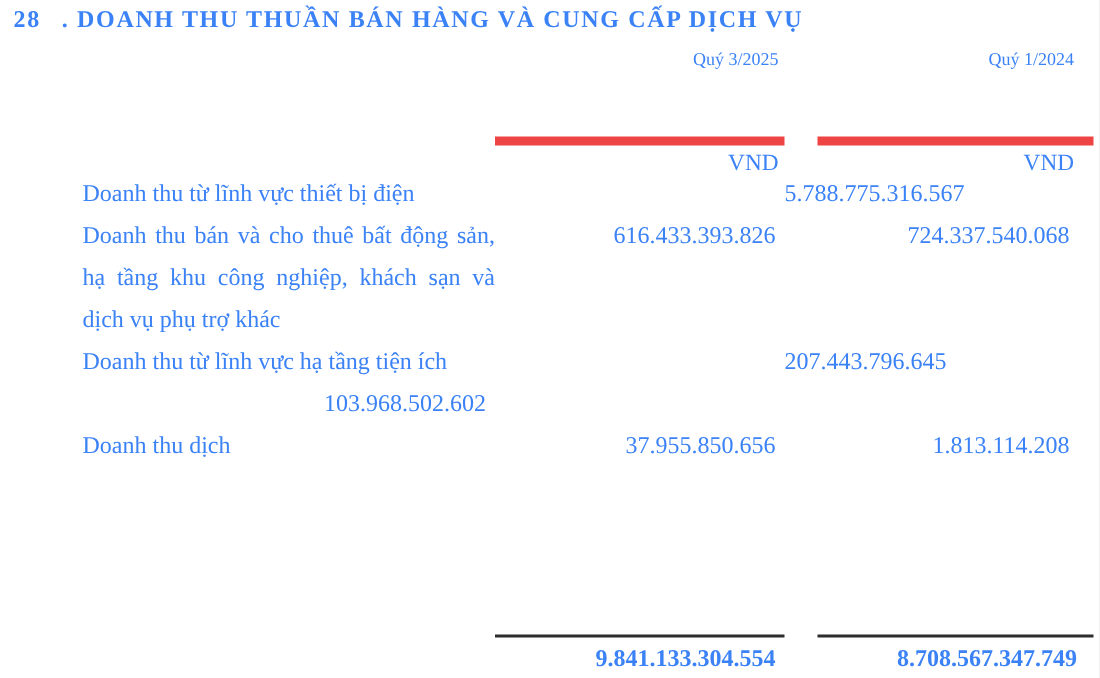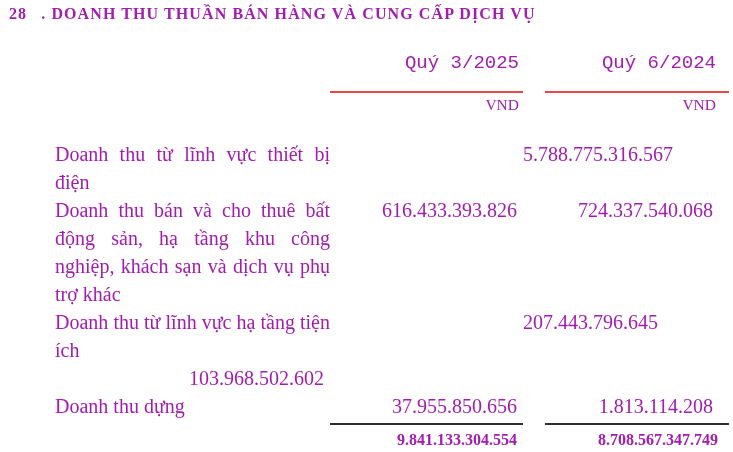--- a/index.html
+++ b/index.html
@@ -2,51 +2,51 @@
 <html><head>
 <meta charset="utf-8">
 <style>
   html, body { margin: 0; padding: 0; background: #e8e8e8; }
   #page {
     width: 733px; height: 452px;
     background: #ffffff;
     position: relative;
     overflow: hidden;
     font-family: "Liberation Serif", "DejaVu Serif", serif;
-    color: #a21caf;
+    color: #3b82f6;
   }
   .title {
     position: absolute; top: 5px; left: 9px;
     font-weight: bold; font-size: 16px;
     letter-spacing: 1.1px; white-space: nowrap;
   }
   .sec-no { margin-right: 14px; }
 
   .grid {
     position: absolute; left: 55px; width: 674px;
     display: grid;
     grid-template-columns: 275px 193px 22px 184px;
   }
   .c2, .c4 { text-align: right; }
 
-  .periods { top: 52px; font-size: 19px; font-family: Liberation Mono, monospace; }
+  .periods { top: 32px; font-size: 12px; }
   .periods .c2 { padding-right: 4px; }
   .periods .c4 { padding-right: 13px; }
 
   .units { top: 91px; font-size: 15.5px; }
   .units .c2, .units .c4 {
-    border-top: 2px solid #ef4444;
+    border-top: 6px solid #ef4444;
     padding-top: 3px;
   }
   .units .c2 { padding-right: 4px; }
   .units .c4 { padding-right: 13px; }
 
   .tbody {
     position: absolute; top: 116px; left: 55px; width: 674px;
-    font-size: 20px; line-height: 28px; margin-top: 24px;
+    font-size: 16px; line-height: 28px;
   }
   .row {
     display: grid;
     grid-template-columns: 275px 193px 22px 184px;
   }
   .row .c-label { text-align: justify; }
   .row .c2 { padding-right: 6px; }
   .row .c4 { padding-right: 16px; }
 
   .total { top: 423px; font-size: 16px; font-weight: bold; font-family: Liberation Serif, serif; }
@@ -65,21 +65,21 @@
 <div id="page">
 
   <div class="title">
     <span class="sec-no">28</span><span>. DOANH THU THUẦN BÁN HÀNG VÀ CUNG CẤP DỊCH VỤ</span>
   </div>
 
   <div class="grid periods">
     <div class="c-label"></div>
     <div class="c2">Quý 3/2025</div>
     <div></div>
-    <div class="c4">Quý 6/2024</div>
+    <div class="c4">Quý 1/2024</div>
   </div>
 
   <div class="grid units">
     <div class="c-label"></div>
     <div class="c2">VND</div>
     <div></div>
     <div class="c4">VND</div>
   </div>
 
   <div class="tbody">
@@ -103,21 +103,21 @@
       <div></div>
       <div class="c4">207.443.796.645</div>
     </div>
 
     <div class="row">
       <div class="c2">103.968.502.602</div>
       <div></div>
     </div>
 
     <div class="row">
-      <div class="c-label">Doanh thu dựng</div>
+      <div class="c-label">Doanh thu dịch</div>
       <div class="c2">37.955.850.656</div>
       <div></div>
       <div class="c4">1.813.114.208</div>
     </div>
 
   </div>
 
   <div class="grid total">
     <div class="c-label"></div>
     <div class="c2">9.841.133.304.554</div>

